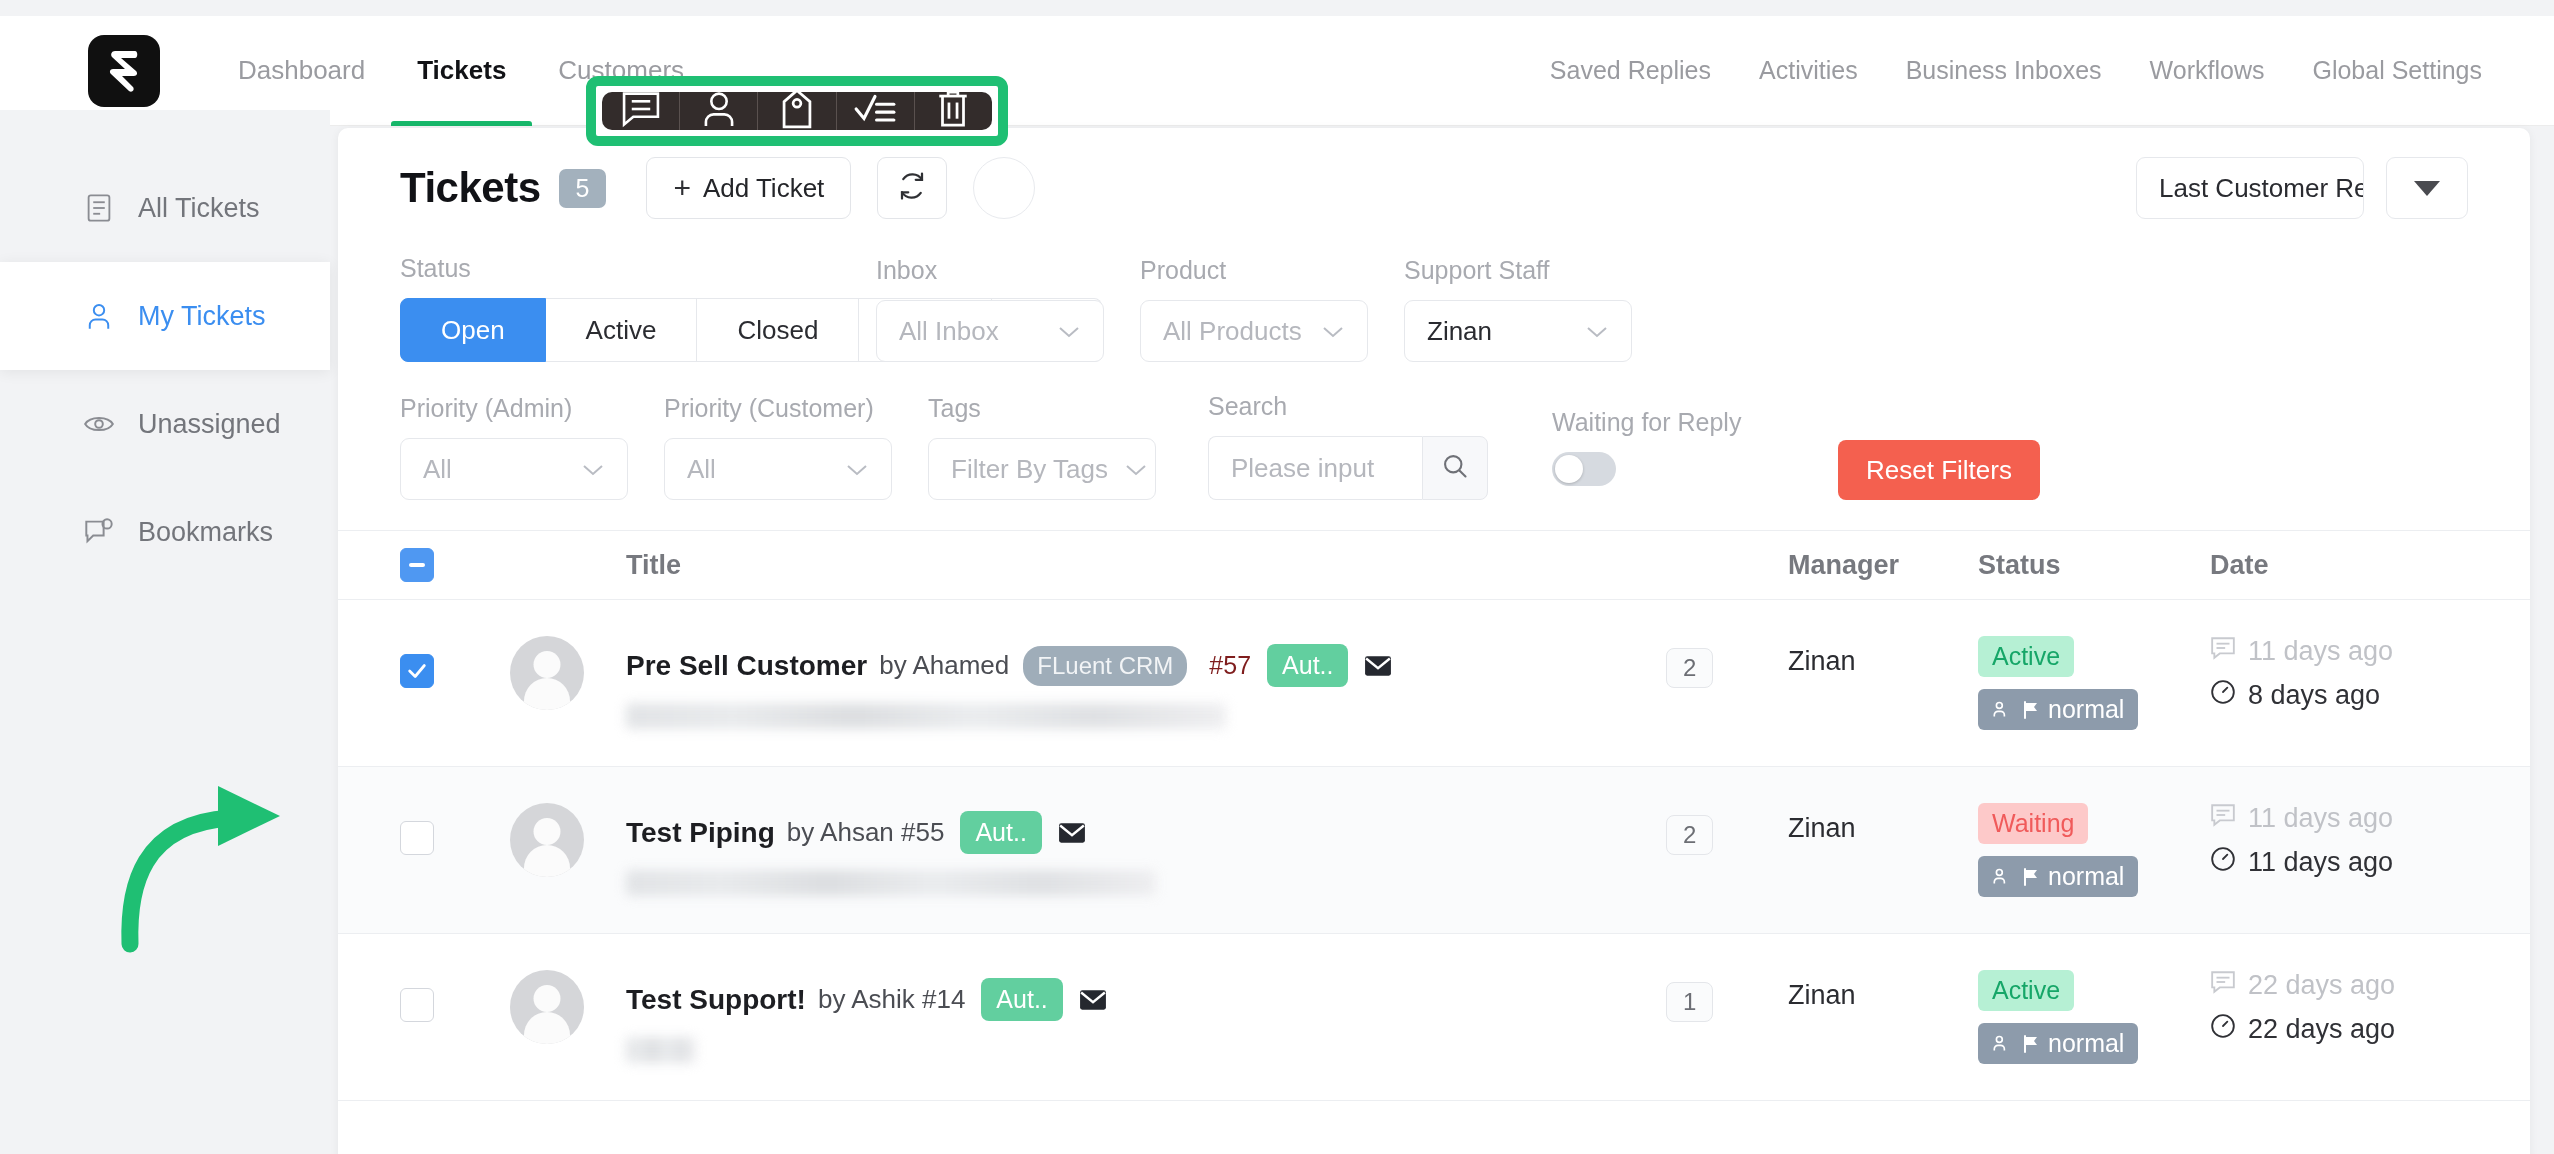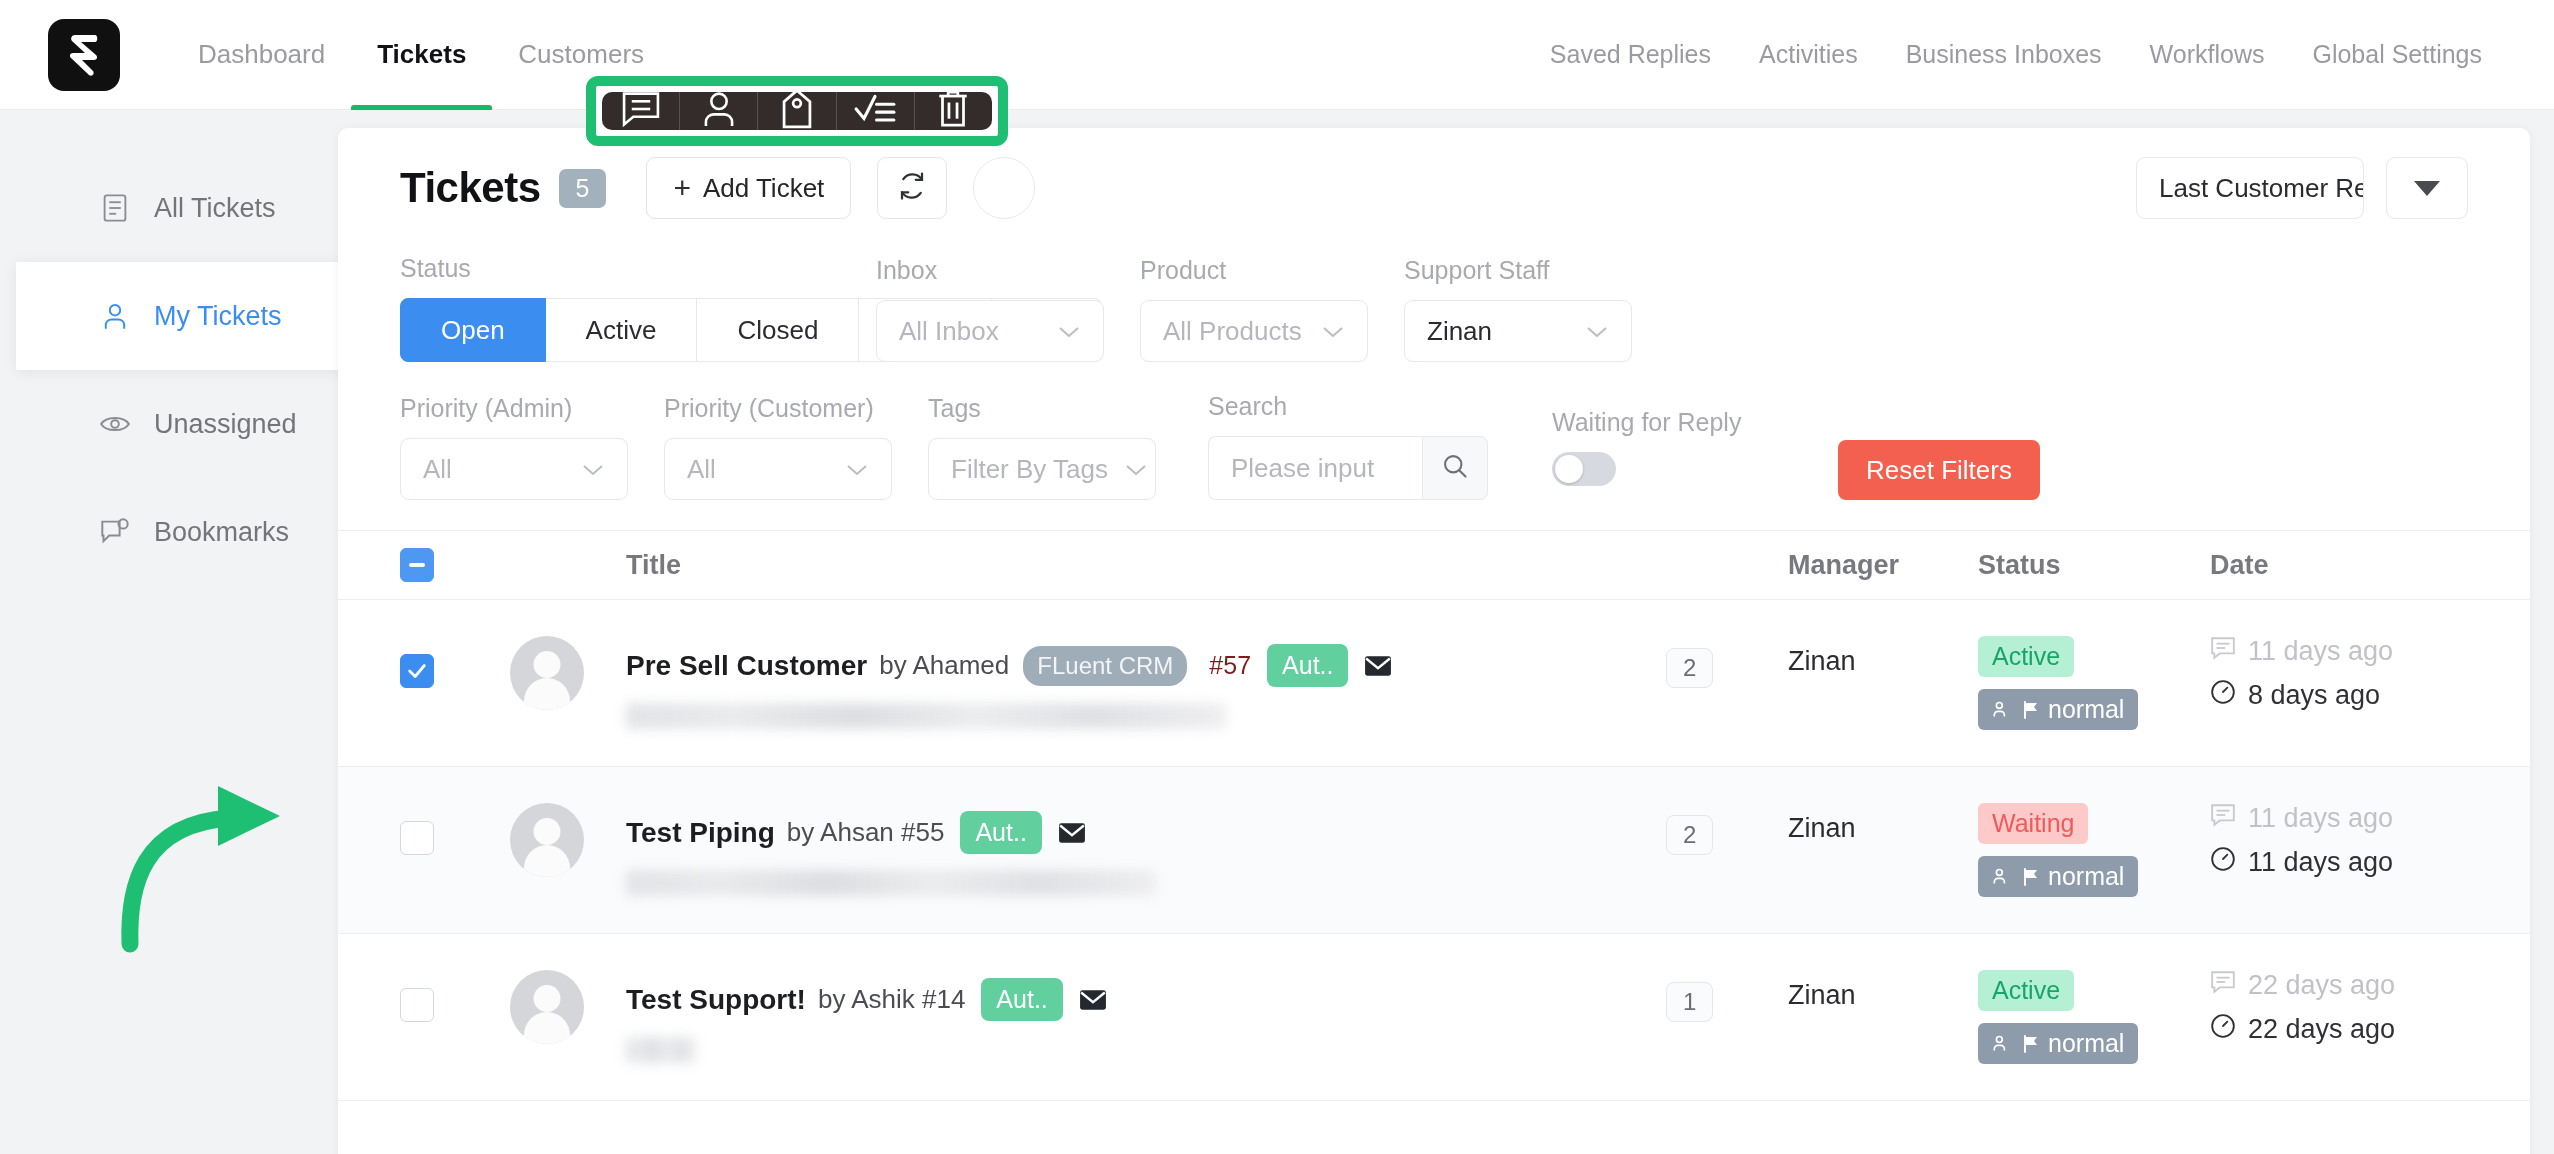--- a/index.html
+++ b/index.html
@@ -6,23 +6,24 @@
   html, body {
     width: 2554px; height: 1154px;
     font-family: "Liberation Sans", sans-serif;
     background: #ffffff;
     overflow: hidden;
   }
   .app { position: relative; width: 2554px; height: 1154px; background:#f2f3f5; }
 
   
   .topnav {
-    position: absolute; top:0; left:0; width:2554px; height:110px;
+    position: absolute; top:16px; left:0; width:2554px; height:110px;
     background:#ffffff; display:flex; align-items:center;
     border-bottom: 1px solid #ececec;
+    padding-left: 40px;
   }
   .brand {
     width:72px; height:72px; margin-left:48px; background:#101010;
     border-radius:16px; display:flex; align-items:center; justify-content:center;
     flex:0 0 auto;
   }
   .brand svg { display:block; }
   .nav-left { display:flex; align-items:center; margin-left:52px; height:110px; }
   .nav-right { display:flex; align-items:center; margin-left:auto; margin-right:48px; height:110px; }
   .nav-item {
@@ -32,21 +33,21 @@
   }
   .nav-item.active { color:#111216; font-weight:700; }
   .nav-item.active::after {
     content:""; position:absolute; left:0; right:0; bottom:0; height:5px;
     background:#18b86b; border-radius:3px 3px 0 0;
   }
   .nav-right .nav-item { font-size:25px; padding: 0 24px; }
 
   
   .sidebar {
-    position:absolute; top:110px; left:16px; width:330px; height:1044px;
+    position:absolute; top:110px; left:0; width:330px; height:1044px;
     background:#f2f3f5;
     padding-top:44px;
   }
   .side-item {
     display:flex; align-items:center; height:108px; padding-left:82px;
     font-size:27px; color:#73757b; cursor:pointer; position:relative;
   }
   .side-item .s-ic { width:34px; margin-right:22px; display:flex; align-items:center;
      justify-content:center; color:#8a8c92; }
   .side-item.active {

